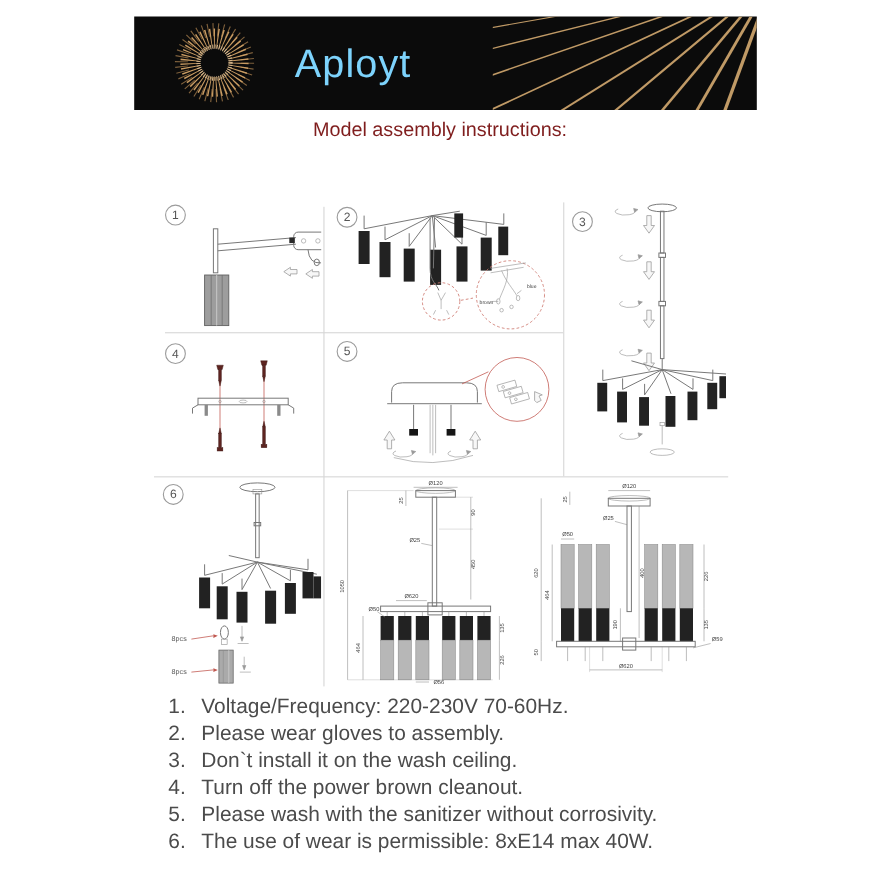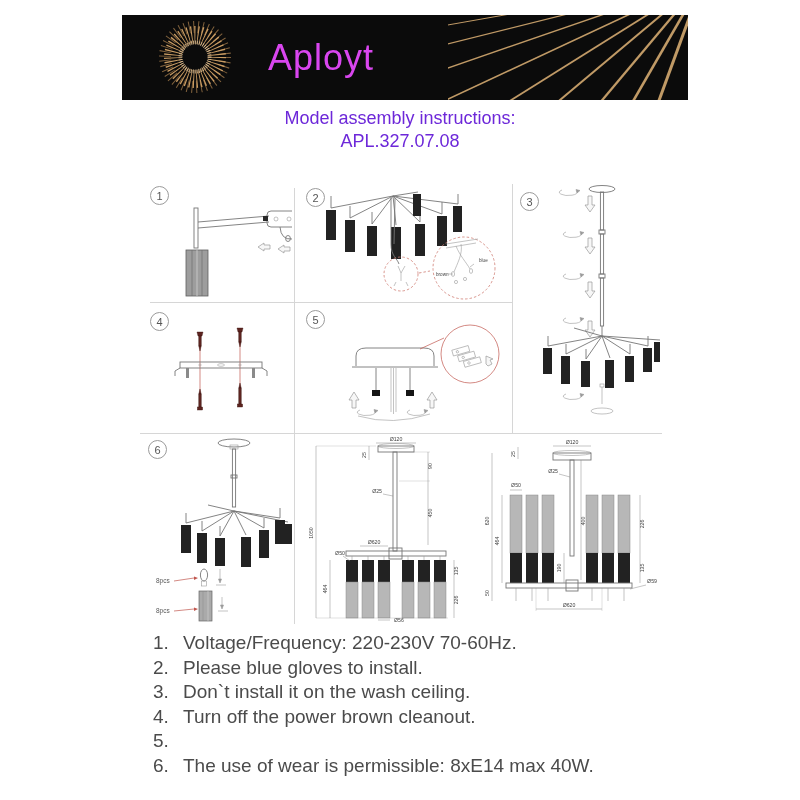--- a/index.html
+++ b/index.html
@@ -1,25 +1,25 @@
 <!DOCTYPE html>
 <html><head>
 <meta charset="utf-8">
 <style>
   html,body{margin:0;padding:0;background:#ffffff;}
   #page{position:relative;width:800px;height:800px;background:#ffffff;font-family:"Liberation Sans",sans-serif;overflow:hidden;}
 
   
   .banner{position:absolute;left:122px;top:15px;width:566px;height:85px;background:#0b0b0b;overflow:hidden;}
-  .brand{position:absolute;left:146px;top:22px;font-size:36px;letter-spacing:1px;color:#d946ef;font-family:"Liberation Sans",sans-serif;}
+  .brand{position:absolute;left:146px;top:22px;font-size:36px;letter-spacing:1px;color:#7dd3fc;font-family:"Liberation Sans",sans-serif;}
   .logo{position:absolute;left:18px;top:0;}
   .rays{position:absolute;right:0;top:0;}
 
   
-  .title{position:absolute;left:0;top:107px;width:800px;text-align:center;color:#6d28d9;font-size:18px;line-height:23px;}
+  .title{position:absolute;left:0;top:107px;width:800px;text-align:center;color:#7f1d1d;font-size:18px;line-height:23px;}
 
   
   .grid{position:absolute;left:140px;top:176px;width:522px;height:448px;}
   .gridline{position:absolute;background:#d6d6d6;}
   .pnum{position:absolute;width:17px;height:17px;border:1px solid #9b9b9b;border-radius:50%;display:flex;align-items:center;justify-content:center;font-size:11px;color:#555;background:#fff;z-index:3;}
   .diag{position:absolute;}
 
   svg .ln{stroke:#767676;stroke-width:.9;fill:none;}
   svg .thin{stroke:#9a9a9a;stroke-width:.6;fill:none;}
   svg .dk{fill:#222222;}
@@ -61,21 +61,20 @@
         <line x1="255" y1="-35" x2="-17" y2="92" stroke-width="1.6"></line>
         <line x1="255" y1="-35" x2="-29" y2="63" stroke-width="1.4"></line>
         <line x1="255" y1="-35" x2="-36" y2="38" stroke-width="1.2"></line>
         <line x1="255" y1="-35" x2="-40" y2="17" stroke-width="1"></line>
       </g>
     </svg>
   </div>
 
   <div class="title">
     <div>Model assembly instructions:</div>
-    <div>APL.327.07.08</div>
   </div>
 
   <div class="grid">
     <div class="gridline" style="left:154px;top:12px;width:1px;height:436px;"></div>
     <div class="gridline" style="left:372px;top:8px;width:1px;height:249px;"></div>
     <div class="gridline" style="left:10px;top:126px;width:362px;height:1px;"></div>
     <div class="gridline" style="left:0px;top:257px;width:522px;height:1px;"></div>
 
     <span class="pnum" style="left:10px;top:10px;">1</span>
     <span class="pnum" style="left:166px;top:12px;">2</span>
@@ -444,32 +443,33 @@
     </svg>
   </div>
 
   <div class="list">
     <div class="li">
       <span class="n">1.</span>
       <span>Voltage/Frequency: 220-230V 70-60Hz.</span>
     </div>
     <div class="li">
       <span class="n">2.</span>
-      <span>Please blue gloves to install.</span>
+      <span>Please wear gloves to assembly.</span>
     </div>
     <div class="li">
       <span class="n">3.</span>
       <span>Don`t install it on the wash ceiling.</span>
     </div>
     <div class="li">
       <span class="n">4.</span>
       <span>Turn off the power brown cleanout.</span>
     </div>
     <div class="li">
       <span class="n">5.</span>
+      <span>Please wash with the sanitizer without corrosivity.</span>
     </div>
     <div class="li">
       <span class="n">6.</span>
       <span>The use of wear is permissible: 8xE14 max 40W.</span>
     </div>
   </div>
 
 </div>
 
 </body></html>

